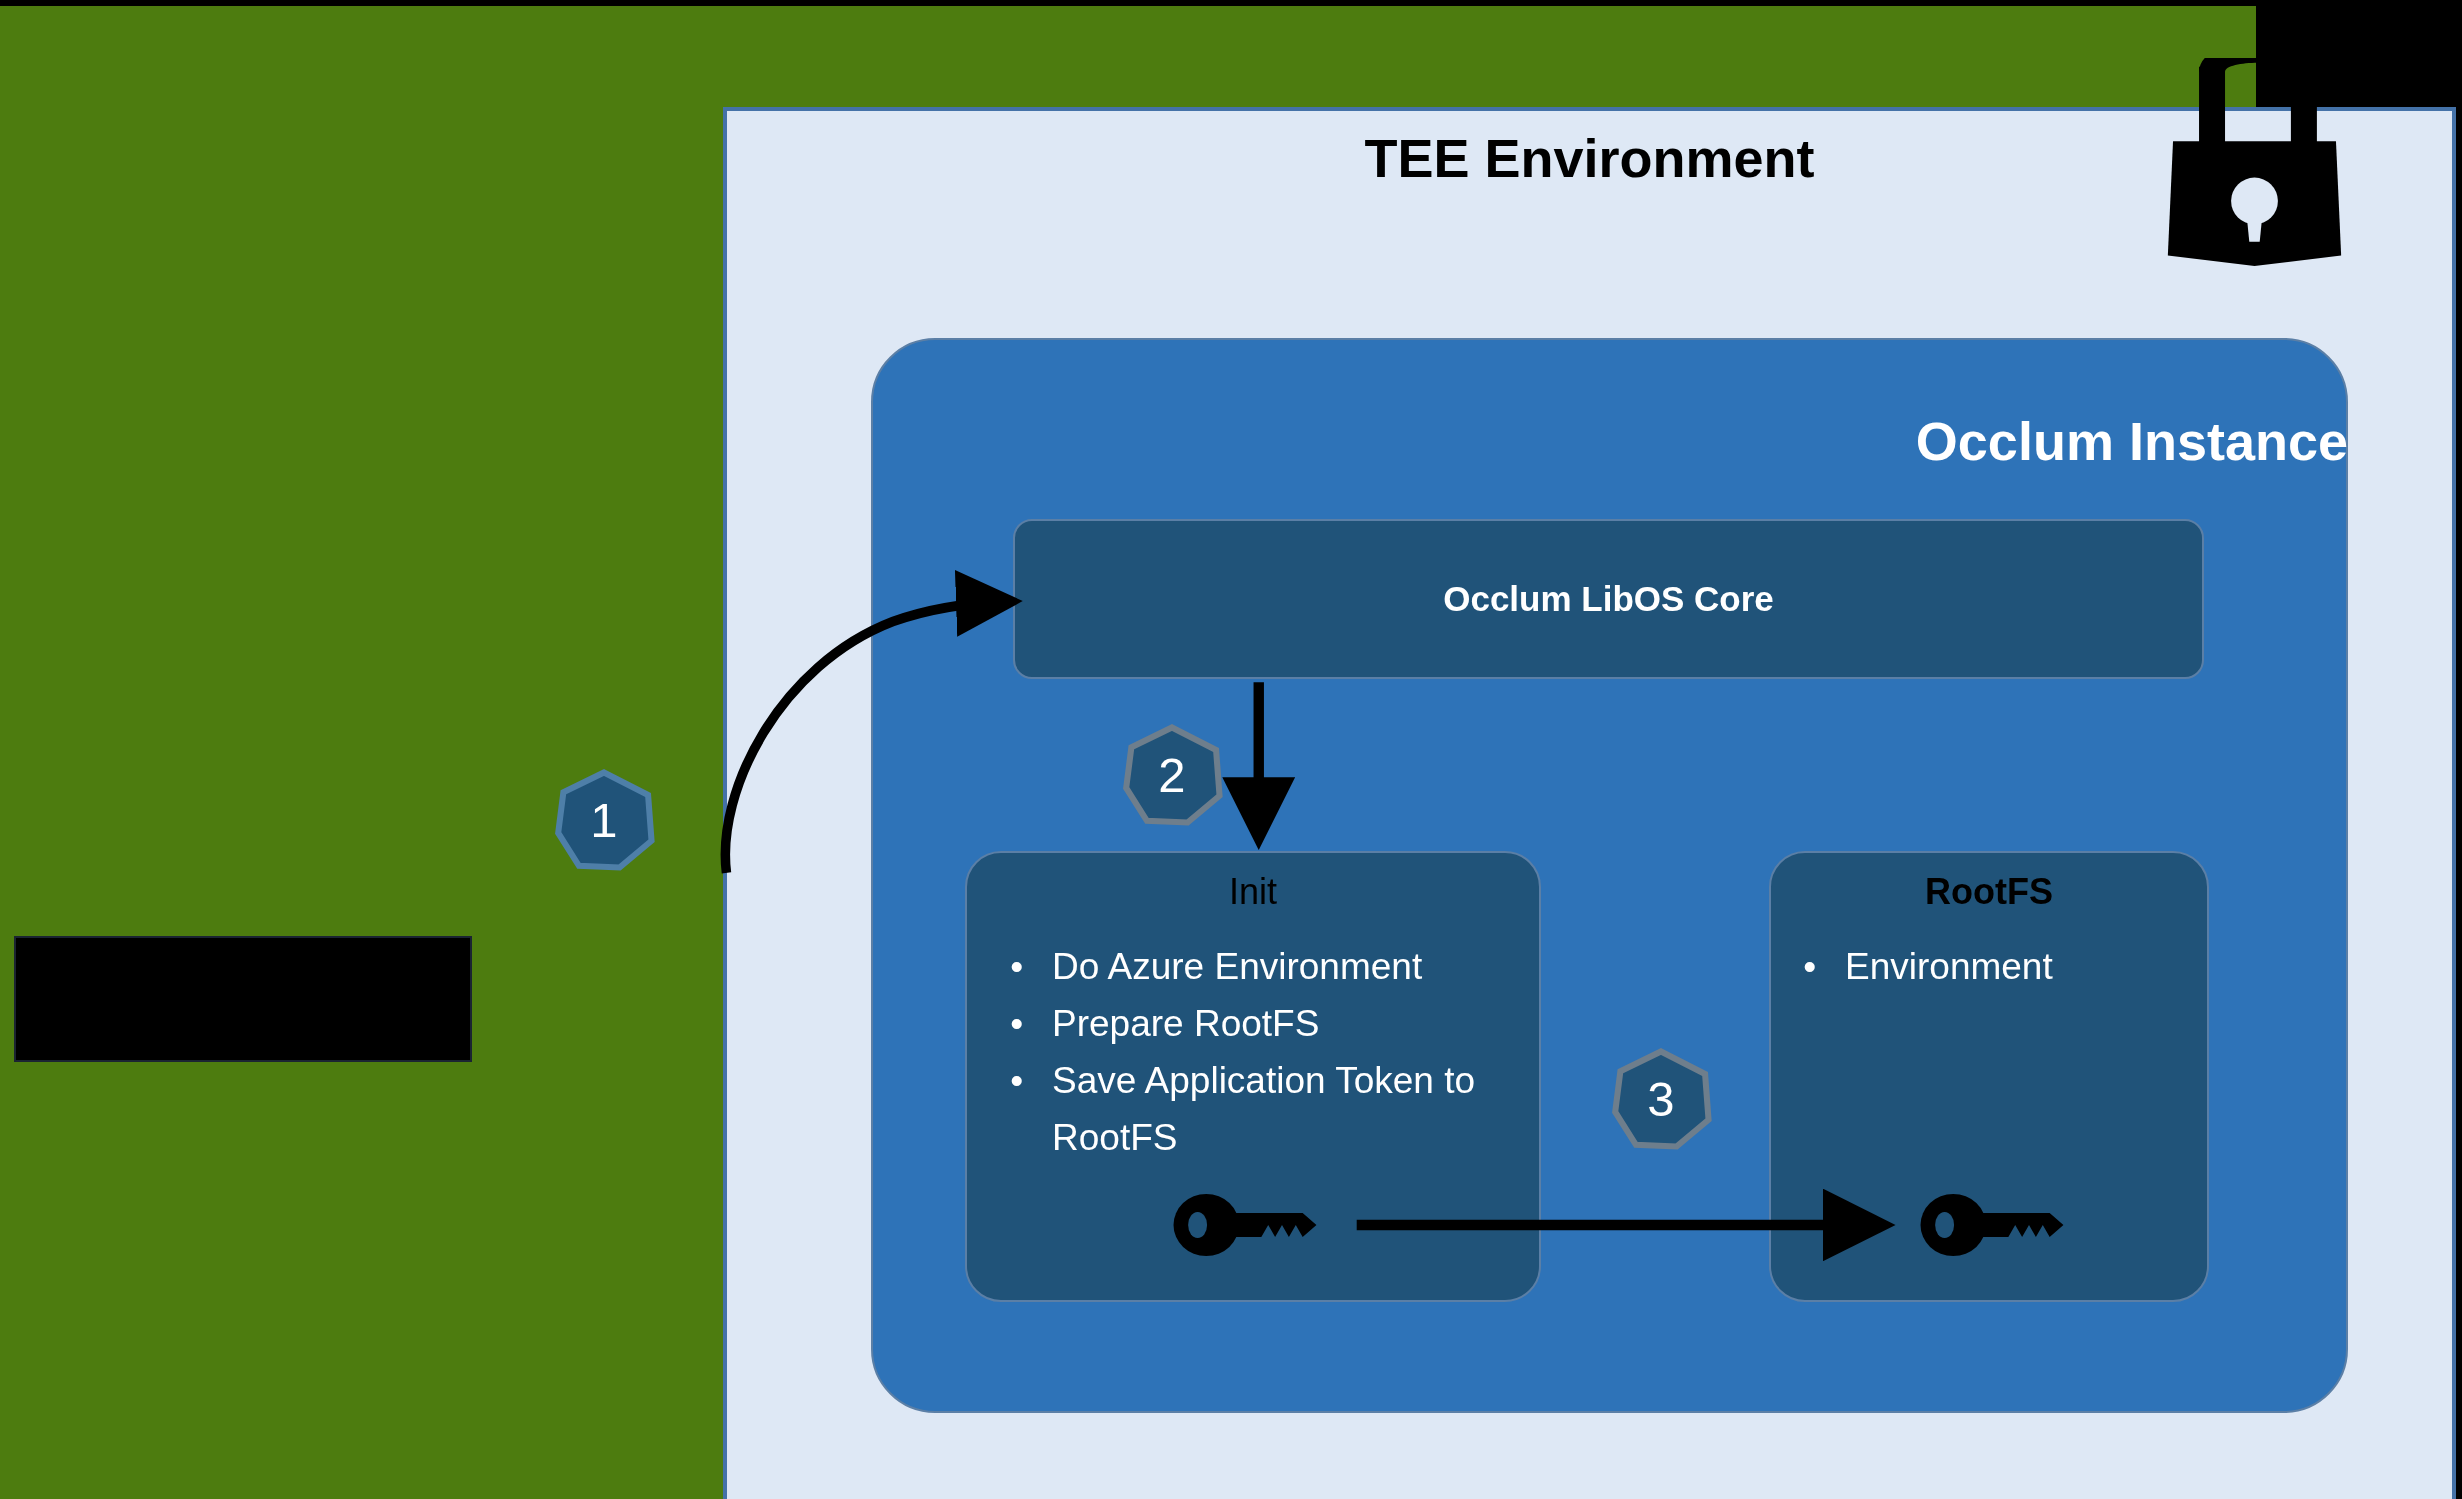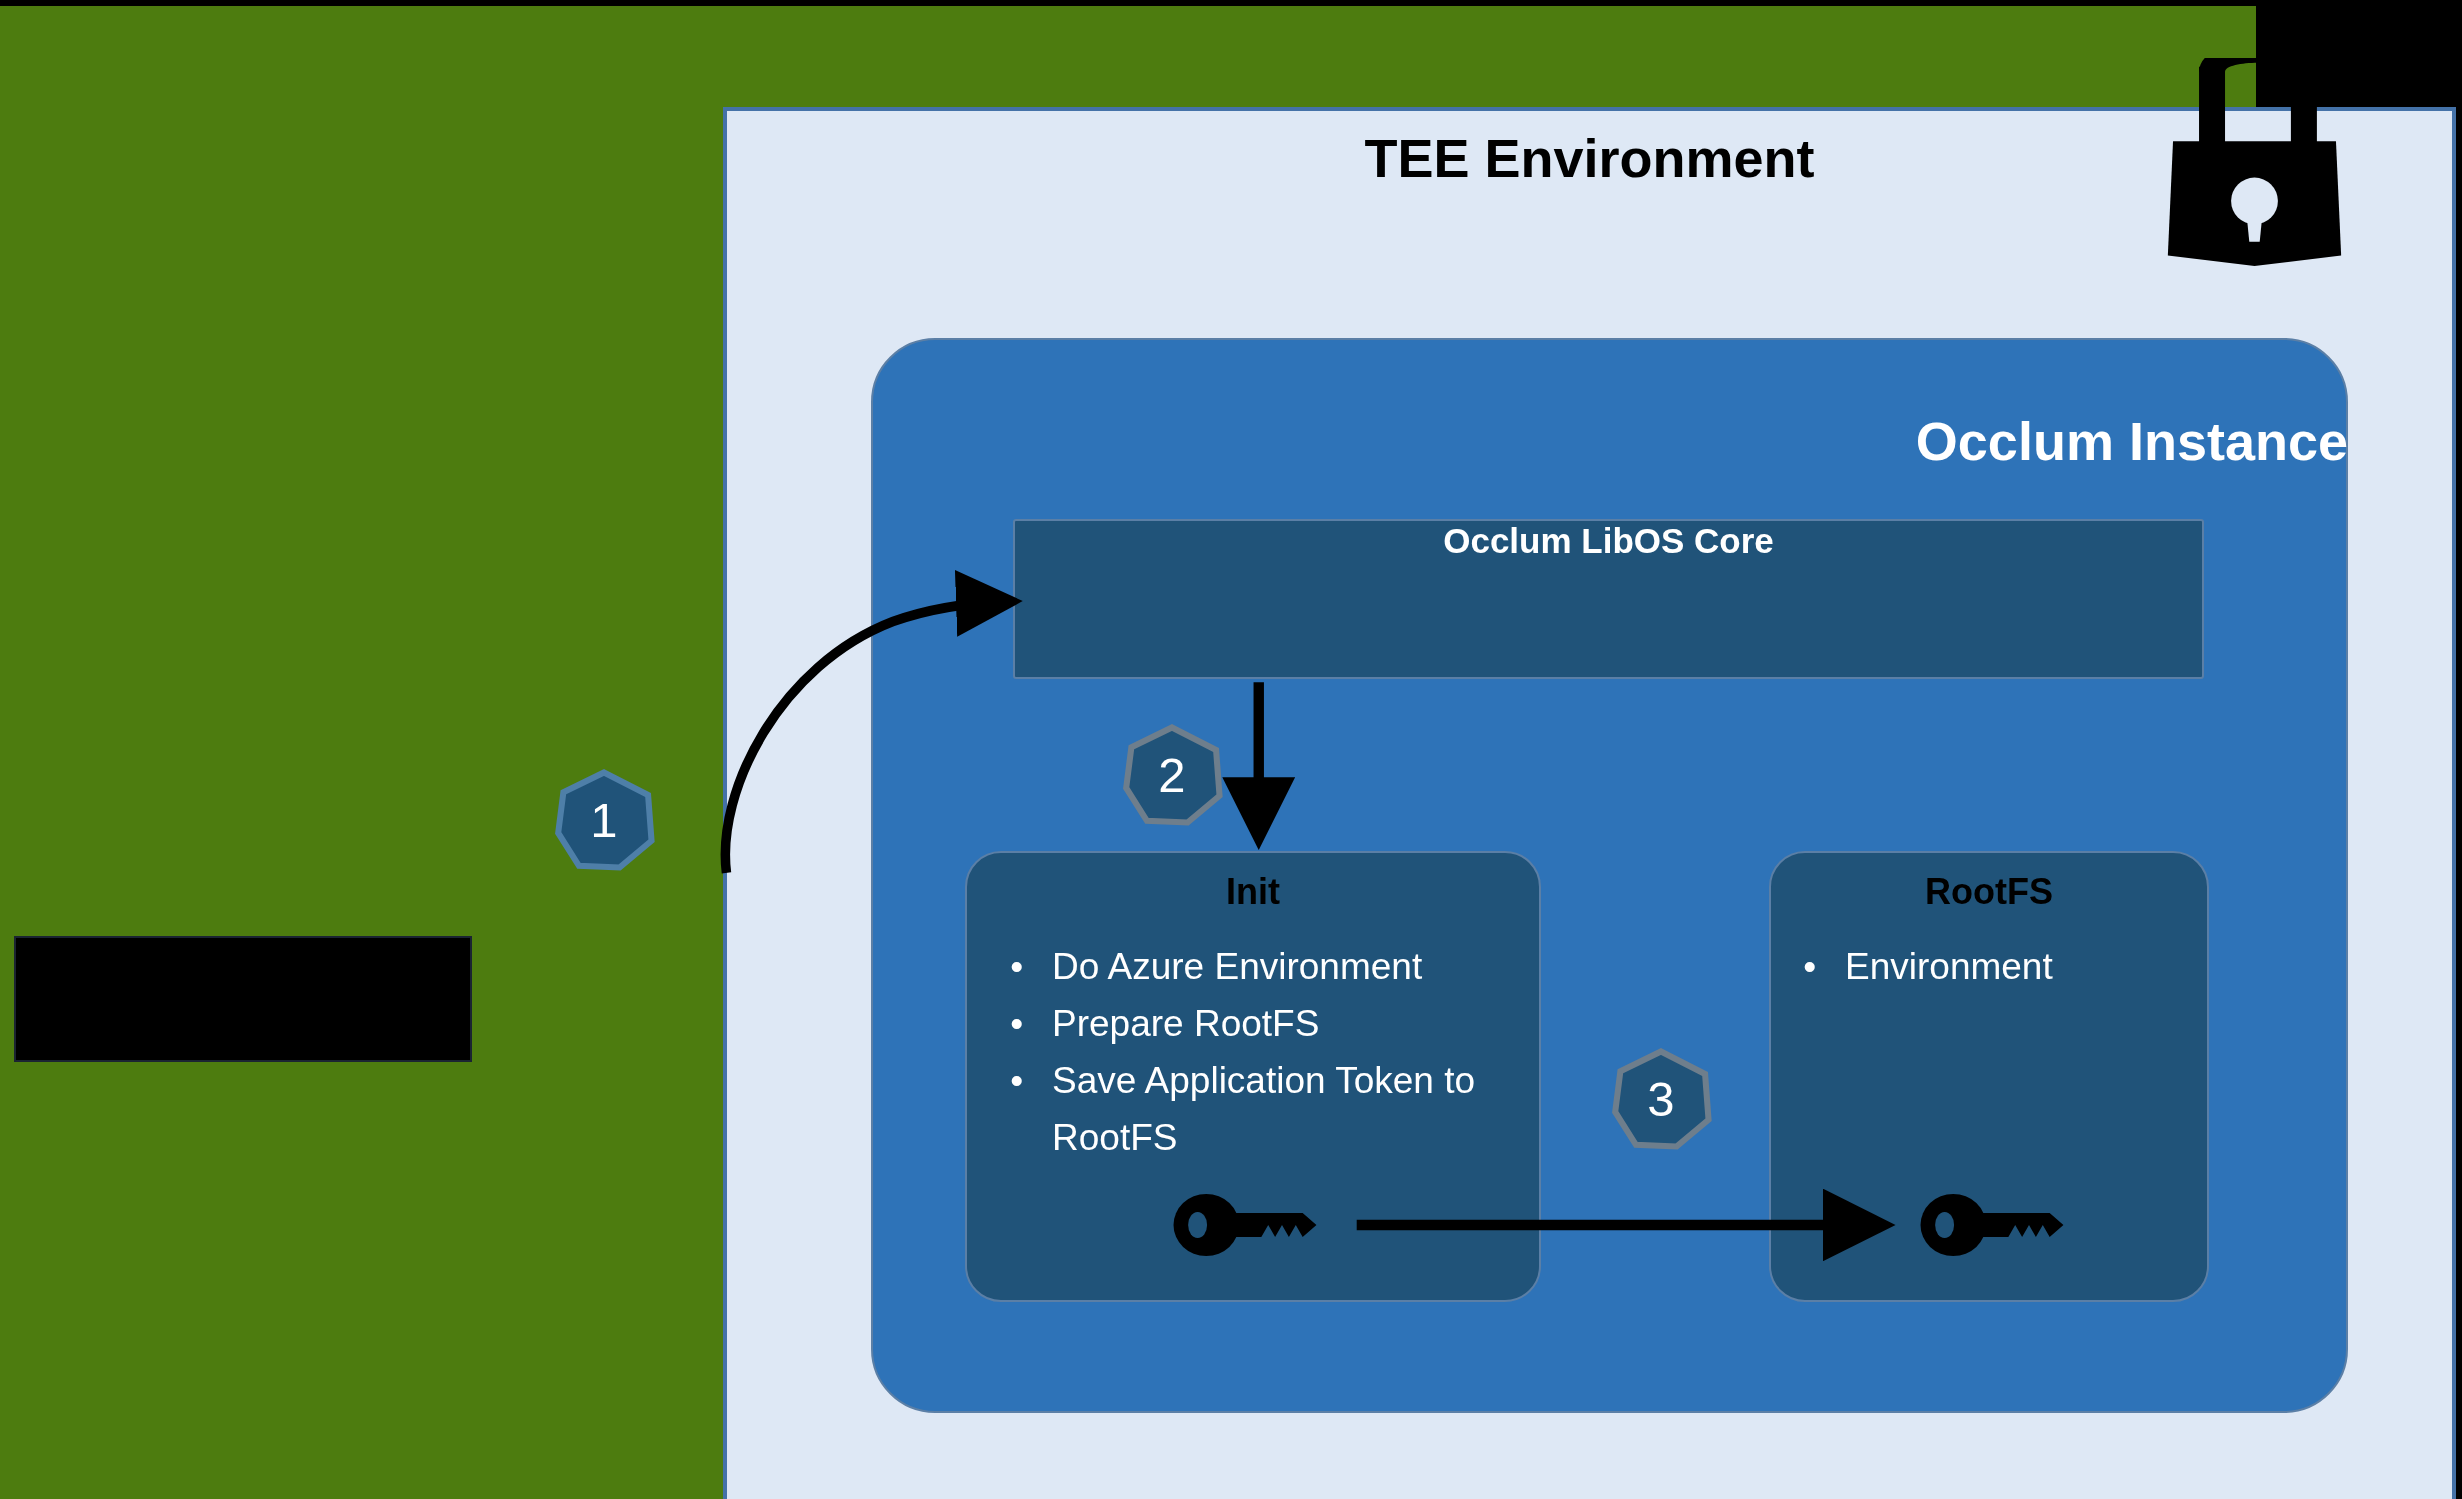--- a/index.html
+++ b/index.html
@@ -81,24 +81,24 @@
 
   
   .libos-box {
     position: absolute;
     left: 1013px;
     top: 513px;
     width: 1191px;
     height: 160px;
     background: #205379;
     border: 2.6px solid #5B7FA6;
-    border-radius: 3px;
+    border-radius: 19px;
     box-sizing: border-box;
     display: flex;
-    align-items: flex-start;
+    align-items: center;
     justify-content: center;
   }
   .libos-label {
     font-size: 35px;
     font-weight: bold;
     color: #FFFFFF;
   }
 
   
   .init-box {
@@ -112,21 +112,21 @@
     border-radius: 36px;
     box-sizing: border-box;
   }
   .init-title {
     position: absolute;
     left: 965px;
     top: 865px;
     width: 576px;
     text-align: center;
     font-size: 36px;
-    font-weight: bold;
+    font-weight: normal;
     color: #000000;
   }
   .init-list {
     position: absolute;
     left: 993px;
     top: 932px;
     width: 529px;
     margin: 0;
     padding: 0;
     list-style: none;

